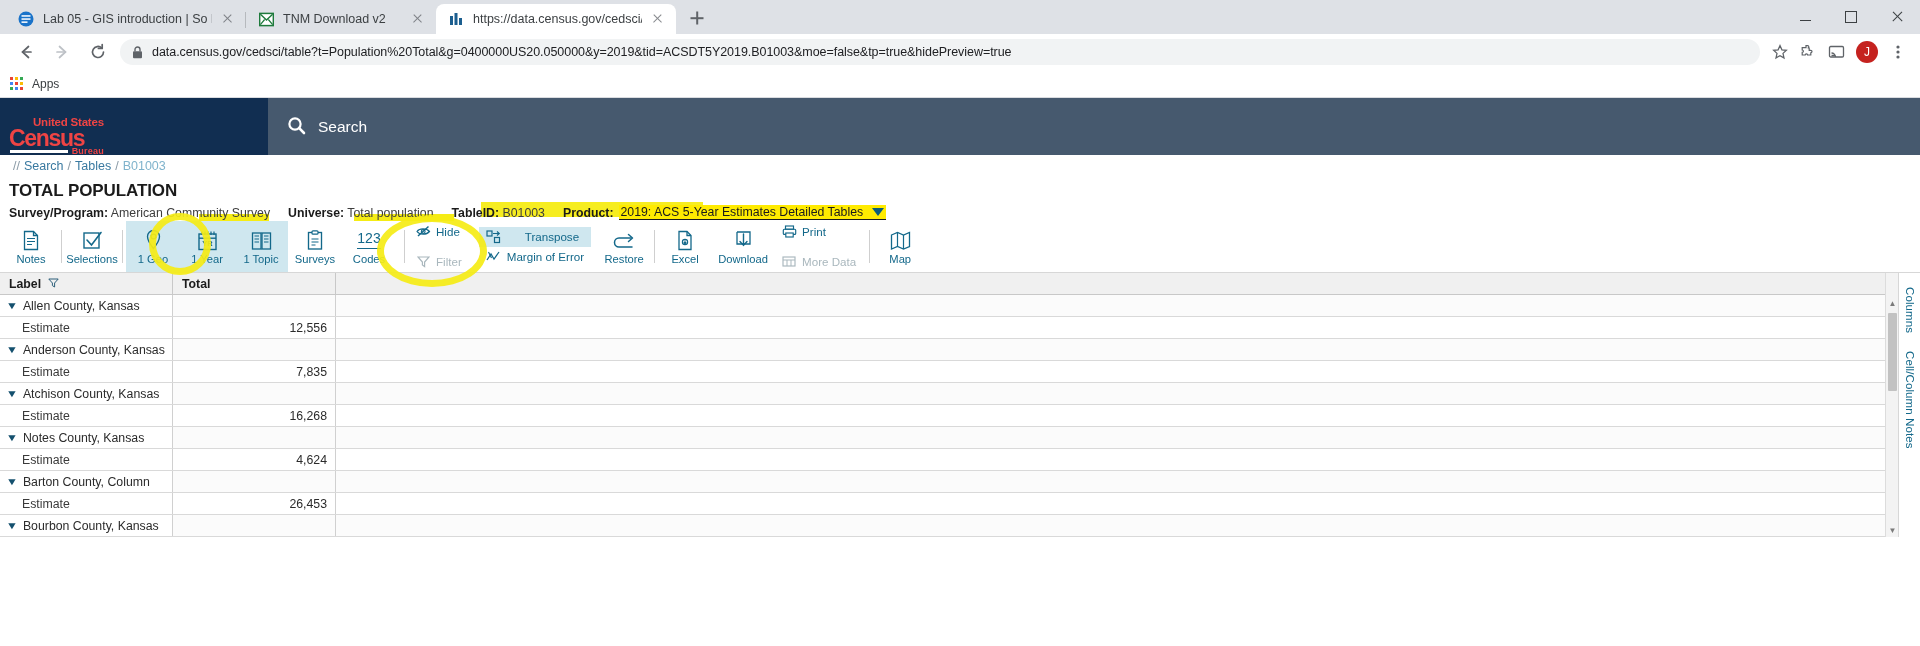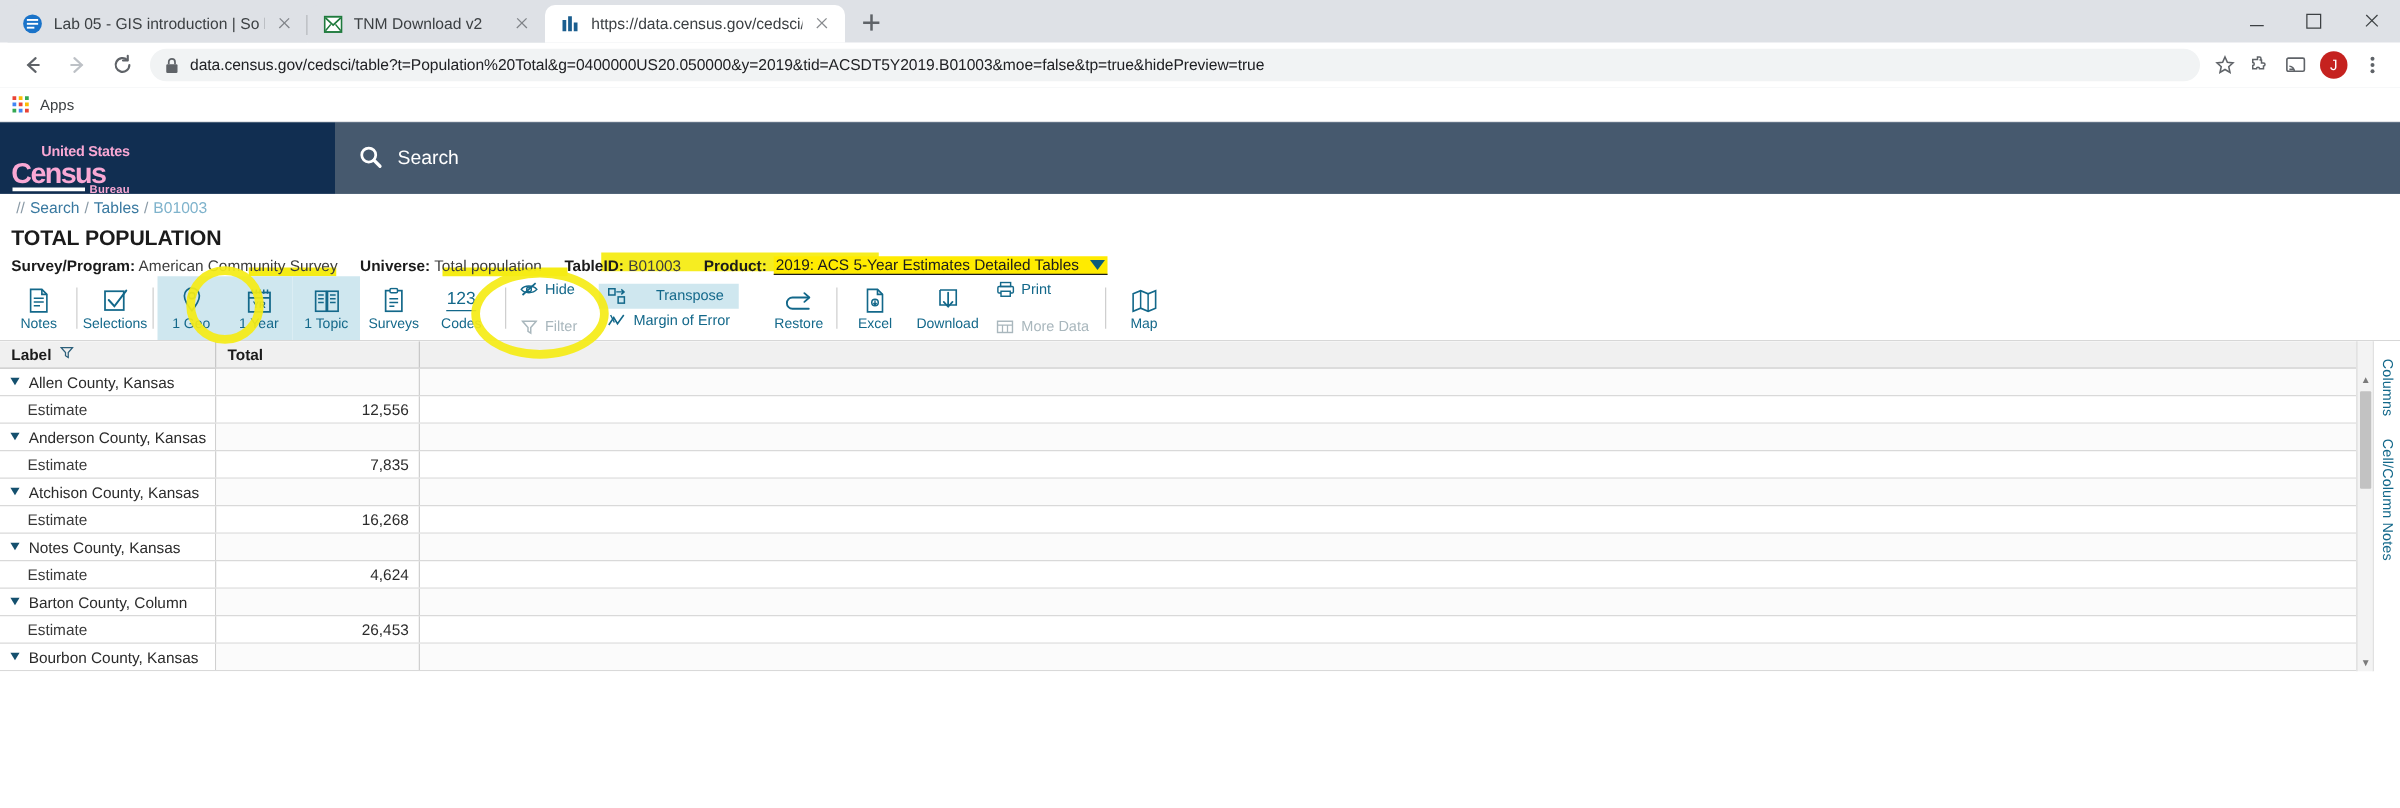--- a/index.html
+++ b/index.html
@@ -188,21 +188,21 @@
     display: flex;
     background: #112e51;
   }
   .logo-zone {
     width: 268px;
     background: #112e51;
     display: flex;
     align-items: center;
     padding-left: 9px;
   }
-  .census-logo { color: #f9a8d4; line-height: 1; margin-top: 20px; }
+  .census-logo { color: #ef4444; line-height: 1; margin-top: 20px; }
   .cl-top { font-size: 11.5px; font-weight: bold; letter-spacing: -0.2px; margin-left: 24px;}
   .cl-main { font-size: 23px; font-weight: bold; letter-spacing: -1.3px; margin-top: -2px; }
   .cl-bottom {
     display: flex; align-items: center; justify-content: flex-end;
     margin-top: -3px;
   }
   .cl-rule { flex: 1 1 auto; height: 3.5px; background: #fff; margin-right: 4px; margin-left: 1px;}
   .cl-bureau { font-size: 9px; font-weight: bold; letter-spacing: .2px; }
   .search-zone {
     flex: 1 1 auto;
@@ -740,21 +740,21 @@
       <span class="ico">
         <svg width="15" height="13" viewBox="0 0 15 13">
             <path d="M1 10 L5 4 L8 9 L13 2" stroke="#13688a" stroke-width="1.25" fill="none"></path>
             <path d="M2.5 2 L5.5 8" stroke="#13688a" stroke-width="1.1"></path>
           </svg>
       </span>
       <span>Margin of Error</span>
     </div>
   </div>
 
-  <div class="act" style="margin-left:21px">
+  <div class="act" style="margin-left:6px">
     <span class="glyph">
       <svg width="24" height="20" viewBox="0 0 24 20">
           <path d="M20 16 H7 a4.5 4.5 0 0 1 0 -9 h12" stroke="#13688a" stroke-width="1.5" fill="none" stroke-linecap="round"></path>
           <path d="M16.5 3.5 L20.5 7 L16.5 10.5" stroke="#13688a" stroke-width="1.5" fill="none" stroke-linecap="round" stroke-linejoin="round"></path>
         </svg>
     </span>
     <span>Restore</span>
   </div>
 
   <div class="act-sep"></div>

